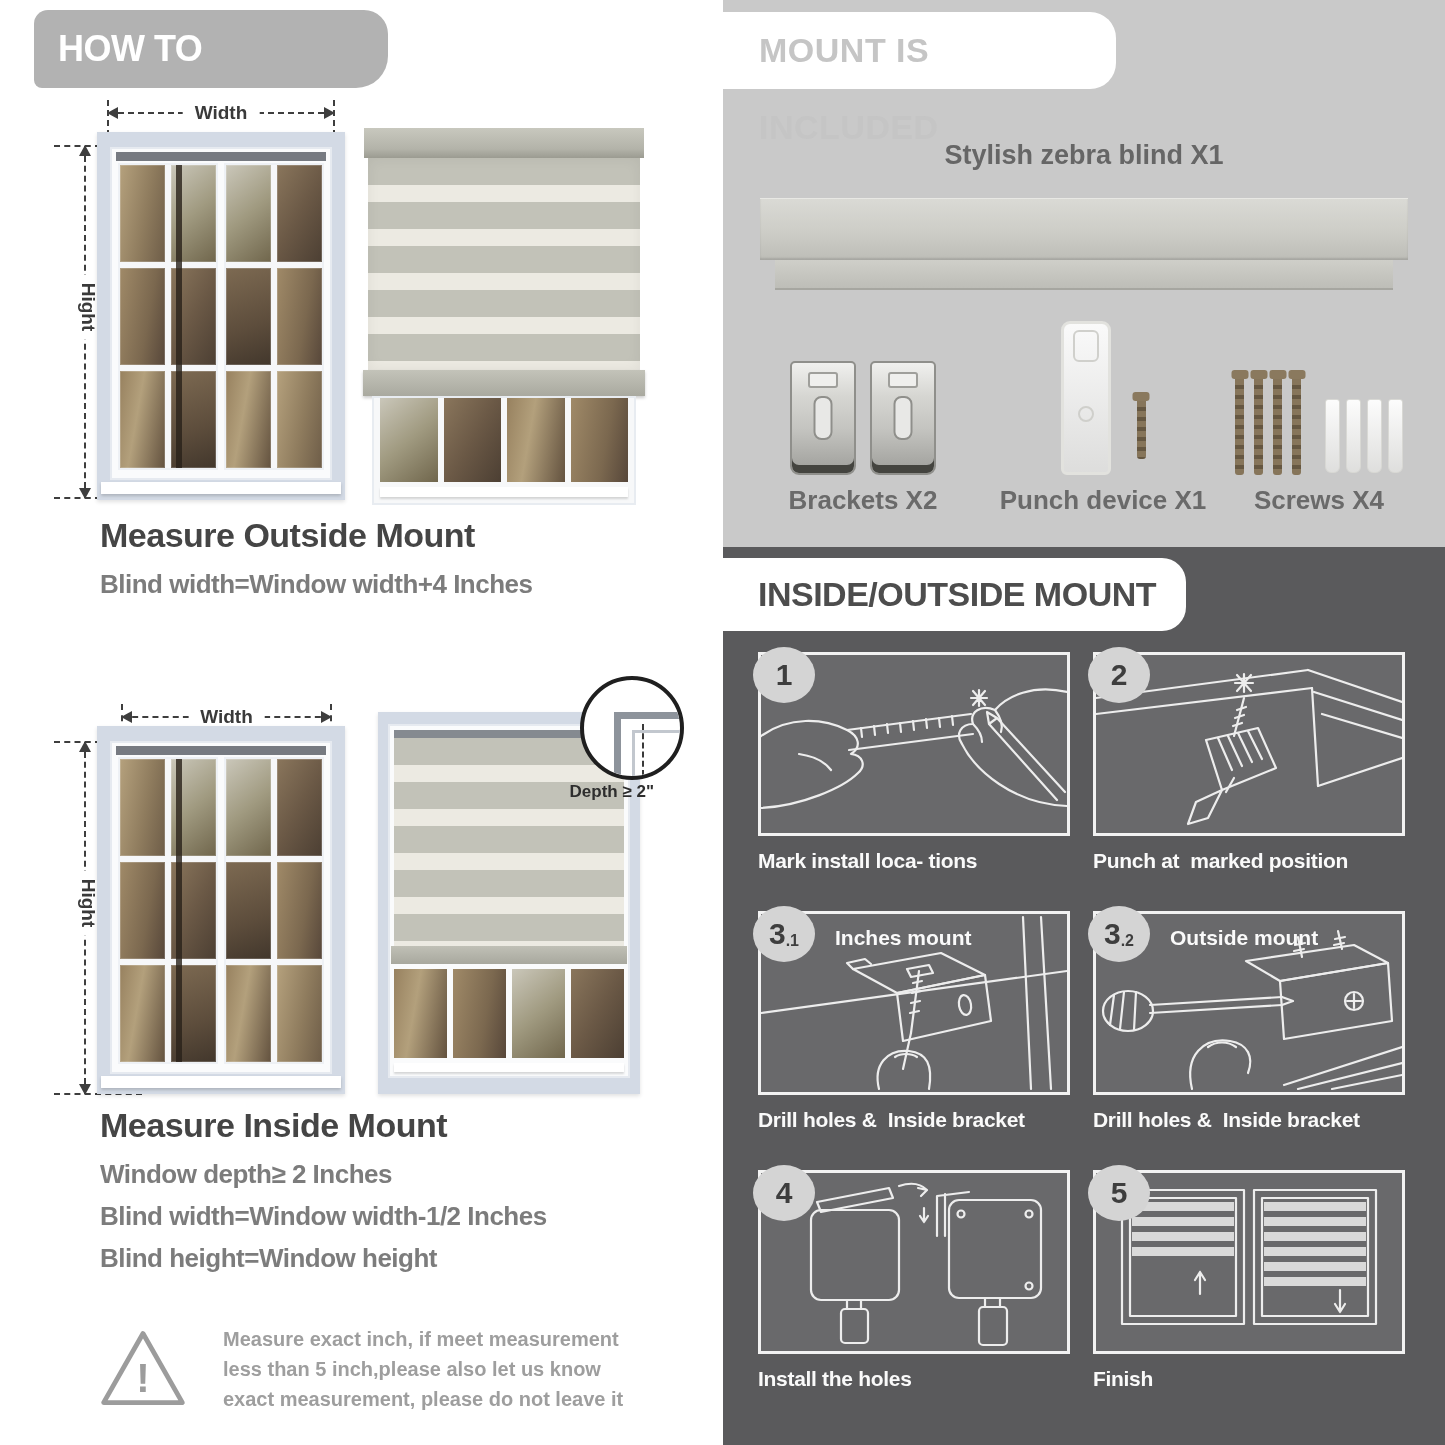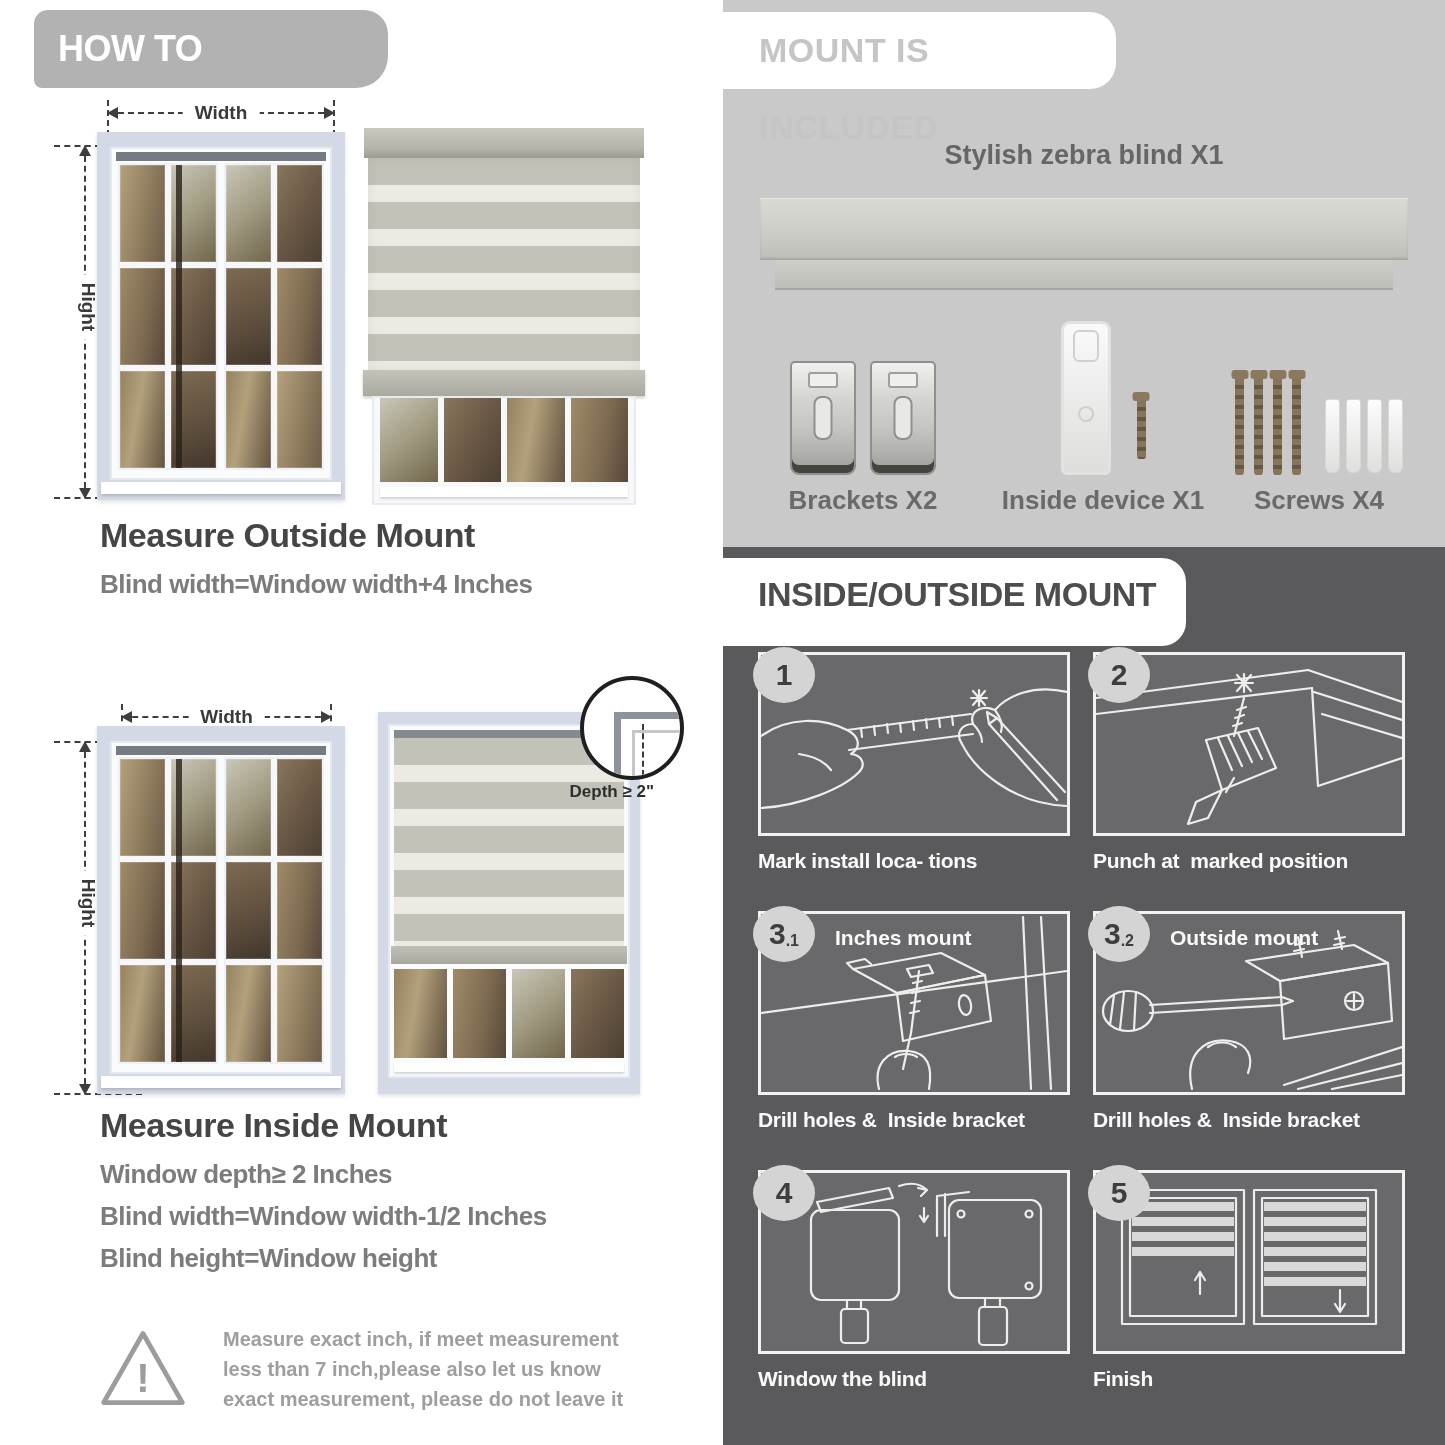--- a/index.html
+++ b/index.html
@@ -142,21 +142,21 @@
     width:17px;height:9px;background:#8a795e;border-radius:3px;}
   .screw.small{height:58px;margin-bottom:16px;}
   .screws-wrap,.sd-wrap{display:flex;align-items:flex-end;gap:10px;}
   .sd-wrap{gap:26px;}
   .anchor{width:13px;height:72px;margin-bottom:2px;border:1px solid #d8d8d4;border-radius:3px 3px 6px 6px;
     background:linear-gradient(180deg,rgba(255,255,255,.95),rgba(228,228,226,.8));}
   .anchors{display:flex;align-items:flex-end;gap:6px;margin-left:10px;}
 
   
   .rb-panel{position:absolute;left:723px;top:547px;width:722px;height:898px;background:#5a5a5c;}
-  .iom-header{position:absolute;left:0;top:11px;width:428px;height:88px;background:#fff;
+  .iom-header{position:absolute;left:0;top:11px;width:428px;height:73px;background:#fff;
     border-radius:0 24px 24px 0;color:#4d4d4d;font-size:34px;font-weight:bold;
     line-height:73px;padding-left:35px;letter-spacing:-.5px;}
   .steps{position:absolute;left:35px;top:105px;display:grid;grid-template-columns:312px 312px;column-gap:23px;}
   .step{margin-bottom:36px;}
   .sbox{height:178px;border:3px solid #f2f2f2;background:#69696b;position:relative;}
   .badge{position:absolute;top:-8px;left:-8px;width:62px;height:56px;background:#d4d4d4;border-radius:50%;
     display:flex;align-items:center;justify-content:center;color:#3e3e3e;font-weight:bold;font-size:30px;z-index:3;}
   .badge .sub{font-size:16px;margin-top:14px;}
   .sbox-title{position:absolute;left:74px;top:12px;color:#fafafa;font-weight:bold;font-size:21px;z-index:3;}
   .scap{margin-top:11px;color:#fafafa;font-weight:bold;font-size:21px;line-height:28px;
@@ -285,21 +285,21 @@
     <p class="m-line">Window depth≥ 2 Inches</p>
     <p class="m-line">Blind width=Window width-1/2 Inches</p>
     <p class="m-line">Blind height=Window height</p>
   </div>
 
   <div class="warning">
     <svg width="96" height="90" viewBox="0 0 100 92">
       <path d="M50,9 L91,81 L9,81 Z" fill="none" stroke="#9c9c9c" stroke-width="5" stroke-linejoin="round"></path>
       <text x="50" y="70" text-anchor="middle" font-size="42" font-weight="bold" fill="#9c9c9c" font-family="Liberation Sans, sans-serif">!</text>
     </svg>
-    <div class="warn-text">Measure exact inch, if meet measurement less than 7 inch,please also let us know exact measurement, please do not leave it</div>
+    <div class="warn-text">Measure exact inch, if meet measurement less than 5 inch,please also let us know exact measurement, please do not leave it</div>
   </div>
 </section>
 
 <section class="rt-panel">
   <div class="wii-header">MOUNT IS INCLUDED</div>
   <div class="blind-title">Stylish zebra blind X1</div>
   <div class="rail-main"></div>
   <div class="rail-lip"></div>
 
   <div class="pack-item pi-1">
@@ -308,21 +308,21 @@
       <div class="bracket"></div>
     </div>
     <div class="pack-label">Brackets X2</div>
   </div>
 
   <div class="pack-item pi-2">
     <div class="pack-fig sd-wrap">
       <div class="sdevice"></div>
       <div class="screw small"></div>
     </div>
-    <div class="pack-label">Inside device X1</div>
+    <div class="pack-label">Punch device X1</div>
   </div>
 
   <div class="pack-item pi-3">
     <div class="pack-fig">
       <div class="screws-wrap">
         <div class="screw"></div>
         <div class="screw"></div>
         <div class="screw"></div>
         <div class="screw"></div>
       </div>
@@ -460,21 +460,21 @@
             <path d="M163,32 l0,14 M163,46 l-4,-6 M163,46 l4,-6"></path>
             <rect x="188" y="24" width="92" height="98" rx="10"></rect>
             <circle cx="200" cy="38" r="3.5"></circle>
               <circle cx="268" cy="38" r="3.5"></circle>
               <circle cx="268" cy="110" r="3.5"></circle>
             <rect x="224" y="122" width="15" height="9"></rect>
             <rect x="218" y="131" width="28" height="38" rx="4"></rect>
           </g>
         </svg>
       </div>
-      <div class="scap">Window the blind</div>
+      <div class="scap">Install the holes</div>
     </div>
 
     <div class="step">
       <div class="sbox">
         <div class="badge">
             <span>5</span>
           </div>
         <svg class="art" viewBox="0 0 306 172">
           <g class="ln">
             <rect x="26" y="14" width="122" height="134"></rect>

